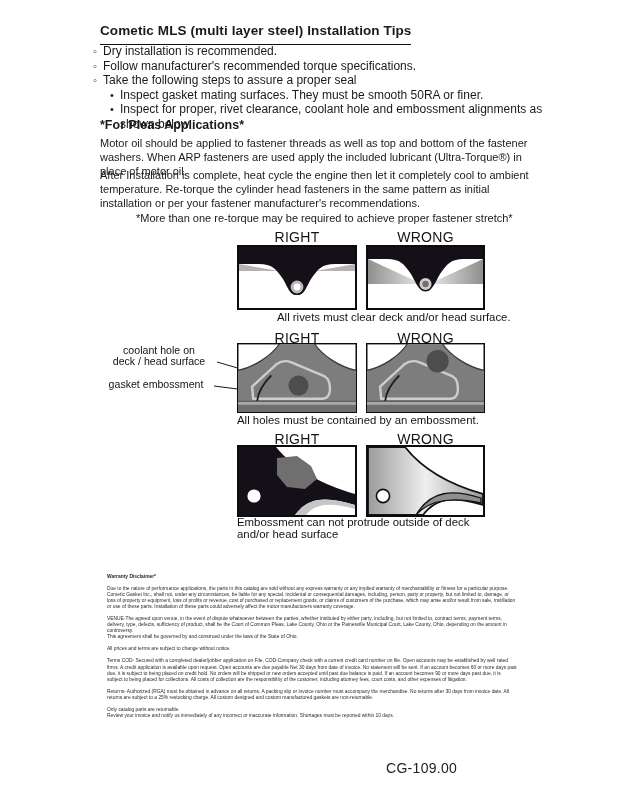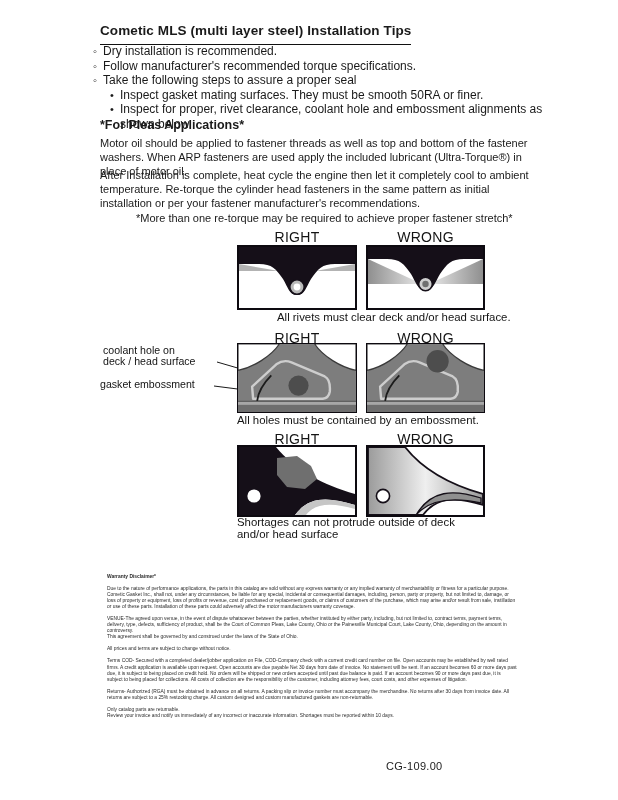--- a/index.html
+++ b/index.html
@@ -26,28 +26,28 @@
   .p1{top:136px;}
   .p2{top:168px;}
   .p3{top:211px;margin-left:36px;}
   
   .dlabel{width:120px;text-align:center;font-size:14px;letter-spacing:.3px;color:#141414;}
   .dbox{box-sizing:border-box;background:#fff;}
   .bdr2{border:2px solid #0d0a10;}
   .bdr15{border:1.6px solid #0d0a10;}
   .dbox svg{display:block;width:100%;height:100%;}
   .caption{font-size:11.4px;line-height:11.8px;color:#141414;}
-  .sidelabel{font-size:10.6px;line-height:11px;text-align:left;color:#141414;}
+  .sidelabel{font-size:10.6px;line-height:11px;text-align:center;color:#141414;}
   
   .fineprint{left:107px;top:574px;width:410px;font-size:4.9px;line-height:6.1px;color:#2a2a2a;}
   .fineprint p{margin:0 0 6px 0;}
   .fineprint p.tight{margin-bottom:0;}
   .fineprint .fp-head{font-weight:bold;margin-bottom:5.5px;}
   
-  .pagecode{left:386px;top:760px;font-size:11px;letter-spacing:.3px;color:#222;}
+  .pagecode{left:386px;top:760px;font-size:14px;letter-spacing:.3px;color:#222;}
   .leaders{left:0;top:0;width:618px;height:800px;pointer-events:none;}
 </style>
 </head>
 <body>
 
 <div class="abs title">Cometic MLS (multi layer steel) Installation Tips</div>
 
 <div class="abs bullets">
   <div class="bullet">Dry installation is recommended.</div>
   <div class="bullet">Follow manufacturer's recommended torque specifications.</div>
@@ -164,21 +164,21 @@
       </linearGradient>
     </defs>
     <rect width="115" height="68" fill="#ffffff"></rect>
     <path d="M0 0 H37 C55 23 83 38 115 47 V58 C88 50 69 49 55 68 H0 Z" fill="url(#gb3)" stroke="#150f18" stroke-width="1.8"></path>
     <path d="M113 51 C85 42 63 43 48 68 C62 52 85 50 113 56 Z" fill="#8f8f8f" stroke="#150f18" stroke-width="1.3"></path>
     <circle cx="15" cy="49" r="6.6" fill="#ffffff" stroke="#150f18" stroke-width="1.6"></circle>
   </svg>
 </div>
 
 <div class="abs caption" style="left:237px;top:517px;width:290px;">
-  <div>Shortages can not protrude outside of deck</div>
+  <div>Embossment can not protrude outside of deck</div>
   <div>and/or head surface</div>
 </div>
 
 <div class="abs fineprint">
   <p class="fp-head">Warranty Disclaimer*</p>
   <p>Due to the nature of performance applications, the parts in this catalog are sold without any express warranty or any implied warranty of merchantability or fitness for a particular purpose.  Cometic Gasket Inc., shall not, under any circumstances, be liable for any special, incidental or consequential damages, including, person, party or property, but not limited to, damage, or loss of property or equipment, loss of profits or revenue, cost of purchased or replacement goods, or claims of customers of the purchase, which may arise and/or result from sale, instillation or use of these parts.  Installation of these parts could adversely affect the motor manufacturers warranty coverage.</p>
   <p class="tight">VENUE-The agreed upon venue, in the event of dispute whatsoever between the parties, whether instituted by either party, including, but not limited to, contract terms, payment terms, delivery, type, defects, sufficiency of product, shall be the Court of Common Pleas, Lake County, Ohio or the Painesville Municipal Court, Lake County, Ohio, depending on the amount in controversy.</p>
   <p>This agreement shall be governed by and construed under the laws of the State of Ohio.</p>
   <p>All prices and terms are subject to change without notice.</p>
   <p>Terms COD- Secured with a completed dealer/jobber application on File, COD-Company check with a current credit card number on file.  Open accounts may be established by well rated firms.  A credit application is available upon request.  Open accounts are due payable Net 30 days from date of invoice.  No statement will be sent.  If an account becomes 60 or more days past due, it is subject to being placed on credit hold.  No orders will be shipped or new orders accepted until past due balance is paid.  If an account becomes 90 or more days past due, it is subject to being placed for collections.  All costs of collection are the responsibility of the customer, including attorney fees, court costs, and other expenses of litigation.</p>

